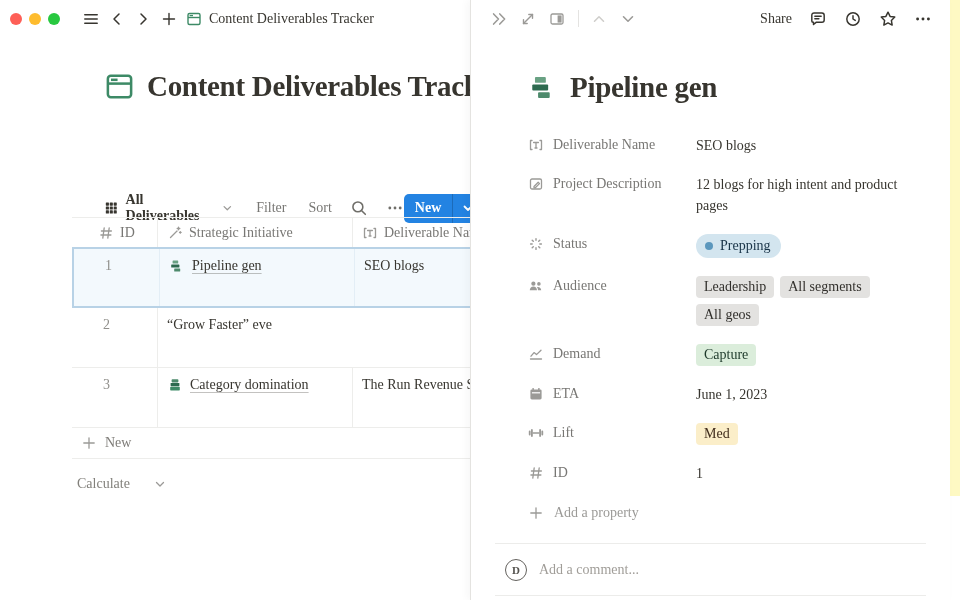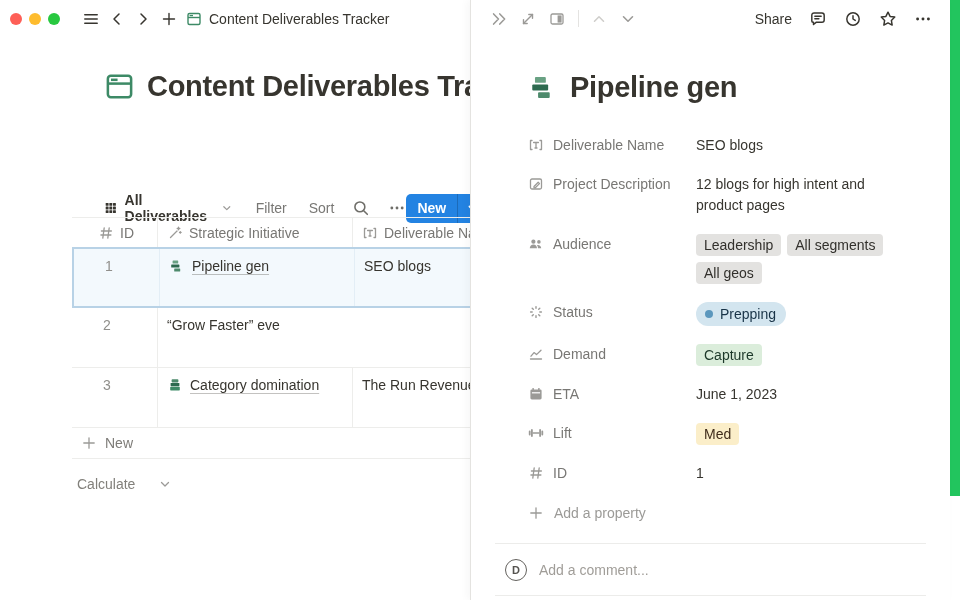--- a/index.html
+++ b/index.html
@@ -1,17 +1,17 @@
 <!DOCTYPE html>
 <html><head>
 <meta charset="utf-8">
 <style>
   * { margin:0; padding:0; box-sizing:border-box; }
   html,body { width:960px; height:600px; font-family:"Liberation Sans", sans-serif; background:#fff; color:#37352F; overflow:hidden; }
-  .app { position:relative; width:960px; height:496px; background:#22c55e; }
+  .app { position:relative; width:960px; height:496px; background:#fef9c3;font-family:Liberation Serif, serif; }
 
   svg { display:block; }
   .ic16 { width:16px; height:16px; }
   .ic18 { width:18px; height:18px; }
   .ic30 { width:31px; height:31px; }
 
   
   .main { position:absolute; left:0; top:0; width:480px; height:600px; overflow:hidden; background:#fff; }
 
   .topbar { position:absolute; left:0; top:0; width:480px; height:37px; display:flex; align-items:center; padding-left:10px; }
@@ -337,20 +337,37 @@
               </svg>
           </span>
           <span>Project Description</span>
         </span>
         <span class="pval">12 blogs for high intent and product pages</span>
       </div>
 
       <div class="prow">
         <span class="plabel">
           <span class="pic">
+            <svg class="ic16" viewBox="0 0 16 16" fill="none" stroke="currentColor" stroke-width="1.4" stroke-linecap="round">
+                <path d="M8 2.6v1.6M8 11.8v1.6M2.6 8h1.6M11.8 8h1.6M4.2 4.2l1.1 1.1M10.7 10.7l1.1 1.1M4.2 11.8l1.1-1.1M10.7 5.3l1.1-1.1"></path>
+              </svg>
+          </span>
+          <span>Status</span>
+        </span>
+        <span class="pval">
+          <span class="status-pill">
+            <span class="status-dot"></span>
+            <span>Prepping</span>
+          </span>
+        </span>
+      </div>
+
+      <div class="prow">
+        <span class="plabel">
+          <span class="pic">
             <svg class="ic16" viewBox="0 0 16 16" fill="currentColor">
                 <circle cx="5.4" cy="5.7" r="2.1"></circle>
                 <circle cx="10.9" cy="5.9" r="1.8"></circle>
                 <path d="M1.8 12.3c0-2.2 1.6-3.7 3.6-3.7s3.6 1.5 3.6 3.7z"></path>
                 <path d="M9.9 9c1.9 0 3.3 1.4 3.3 3.3H10c0-1.3-.4-2.4-1.1-3.1.3-.1.6-.2 1-.2z"></path>
               </svg>
           </span>
           <span>Audience</span>
         </span>
         <span class="pval">
@@ -358,37 +375,20 @@
             <span class="pill">Leadership</span>
             <span class="pill">All segments</span>
             <span class="pill">All geos</span>
           </span>
         </span>
       </div>
 
       <div class="prow">
         <span class="plabel">
           <span class="pic">
-            <svg class="ic16" viewBox="0 0 16 16" fill="none" stroke="currentColor" stroke-width="1.4" stroke-linecap="round">
-                <path d="M8 2.6v1.6M8 11.8v1.6M2.6 8h1.6M11.8 8h1.6M4.2 4.2l1.1 1.1M10.7 10.7l1.1 1.1M4.2 11.8l1.1-1.1M10.7 5.3l1.1-1.1"></path>
-              </svg>
-          </span>
-          <span>Status</span>
-        </span>
-        <span class="pval">
-          <span class="status-pill">
-            <span class="status-dot"></span>
-            <span>Prepping</span>
-          </span>
-        </span>
-      </div>
-
-      <div class="prow">
-        <span class="plabel">
-          <span class="pic">
             <svg class="ic16" viewBox="0 0 16 16" fill="none" stroke="currentColor" stroke-width="1.3" stroke-linecap="round" stroke-linejoin="round">
                 <path d="M2.5 13h11"></path>
                 <path d="M3 10.2l3-3.6 2.5 2L13 4.2"></path>
               </svg>
           </span>
           <span>Demand</span>
         </span>
         <span class="pval">
           <span class="pill green">Capture</span>
         </span>

